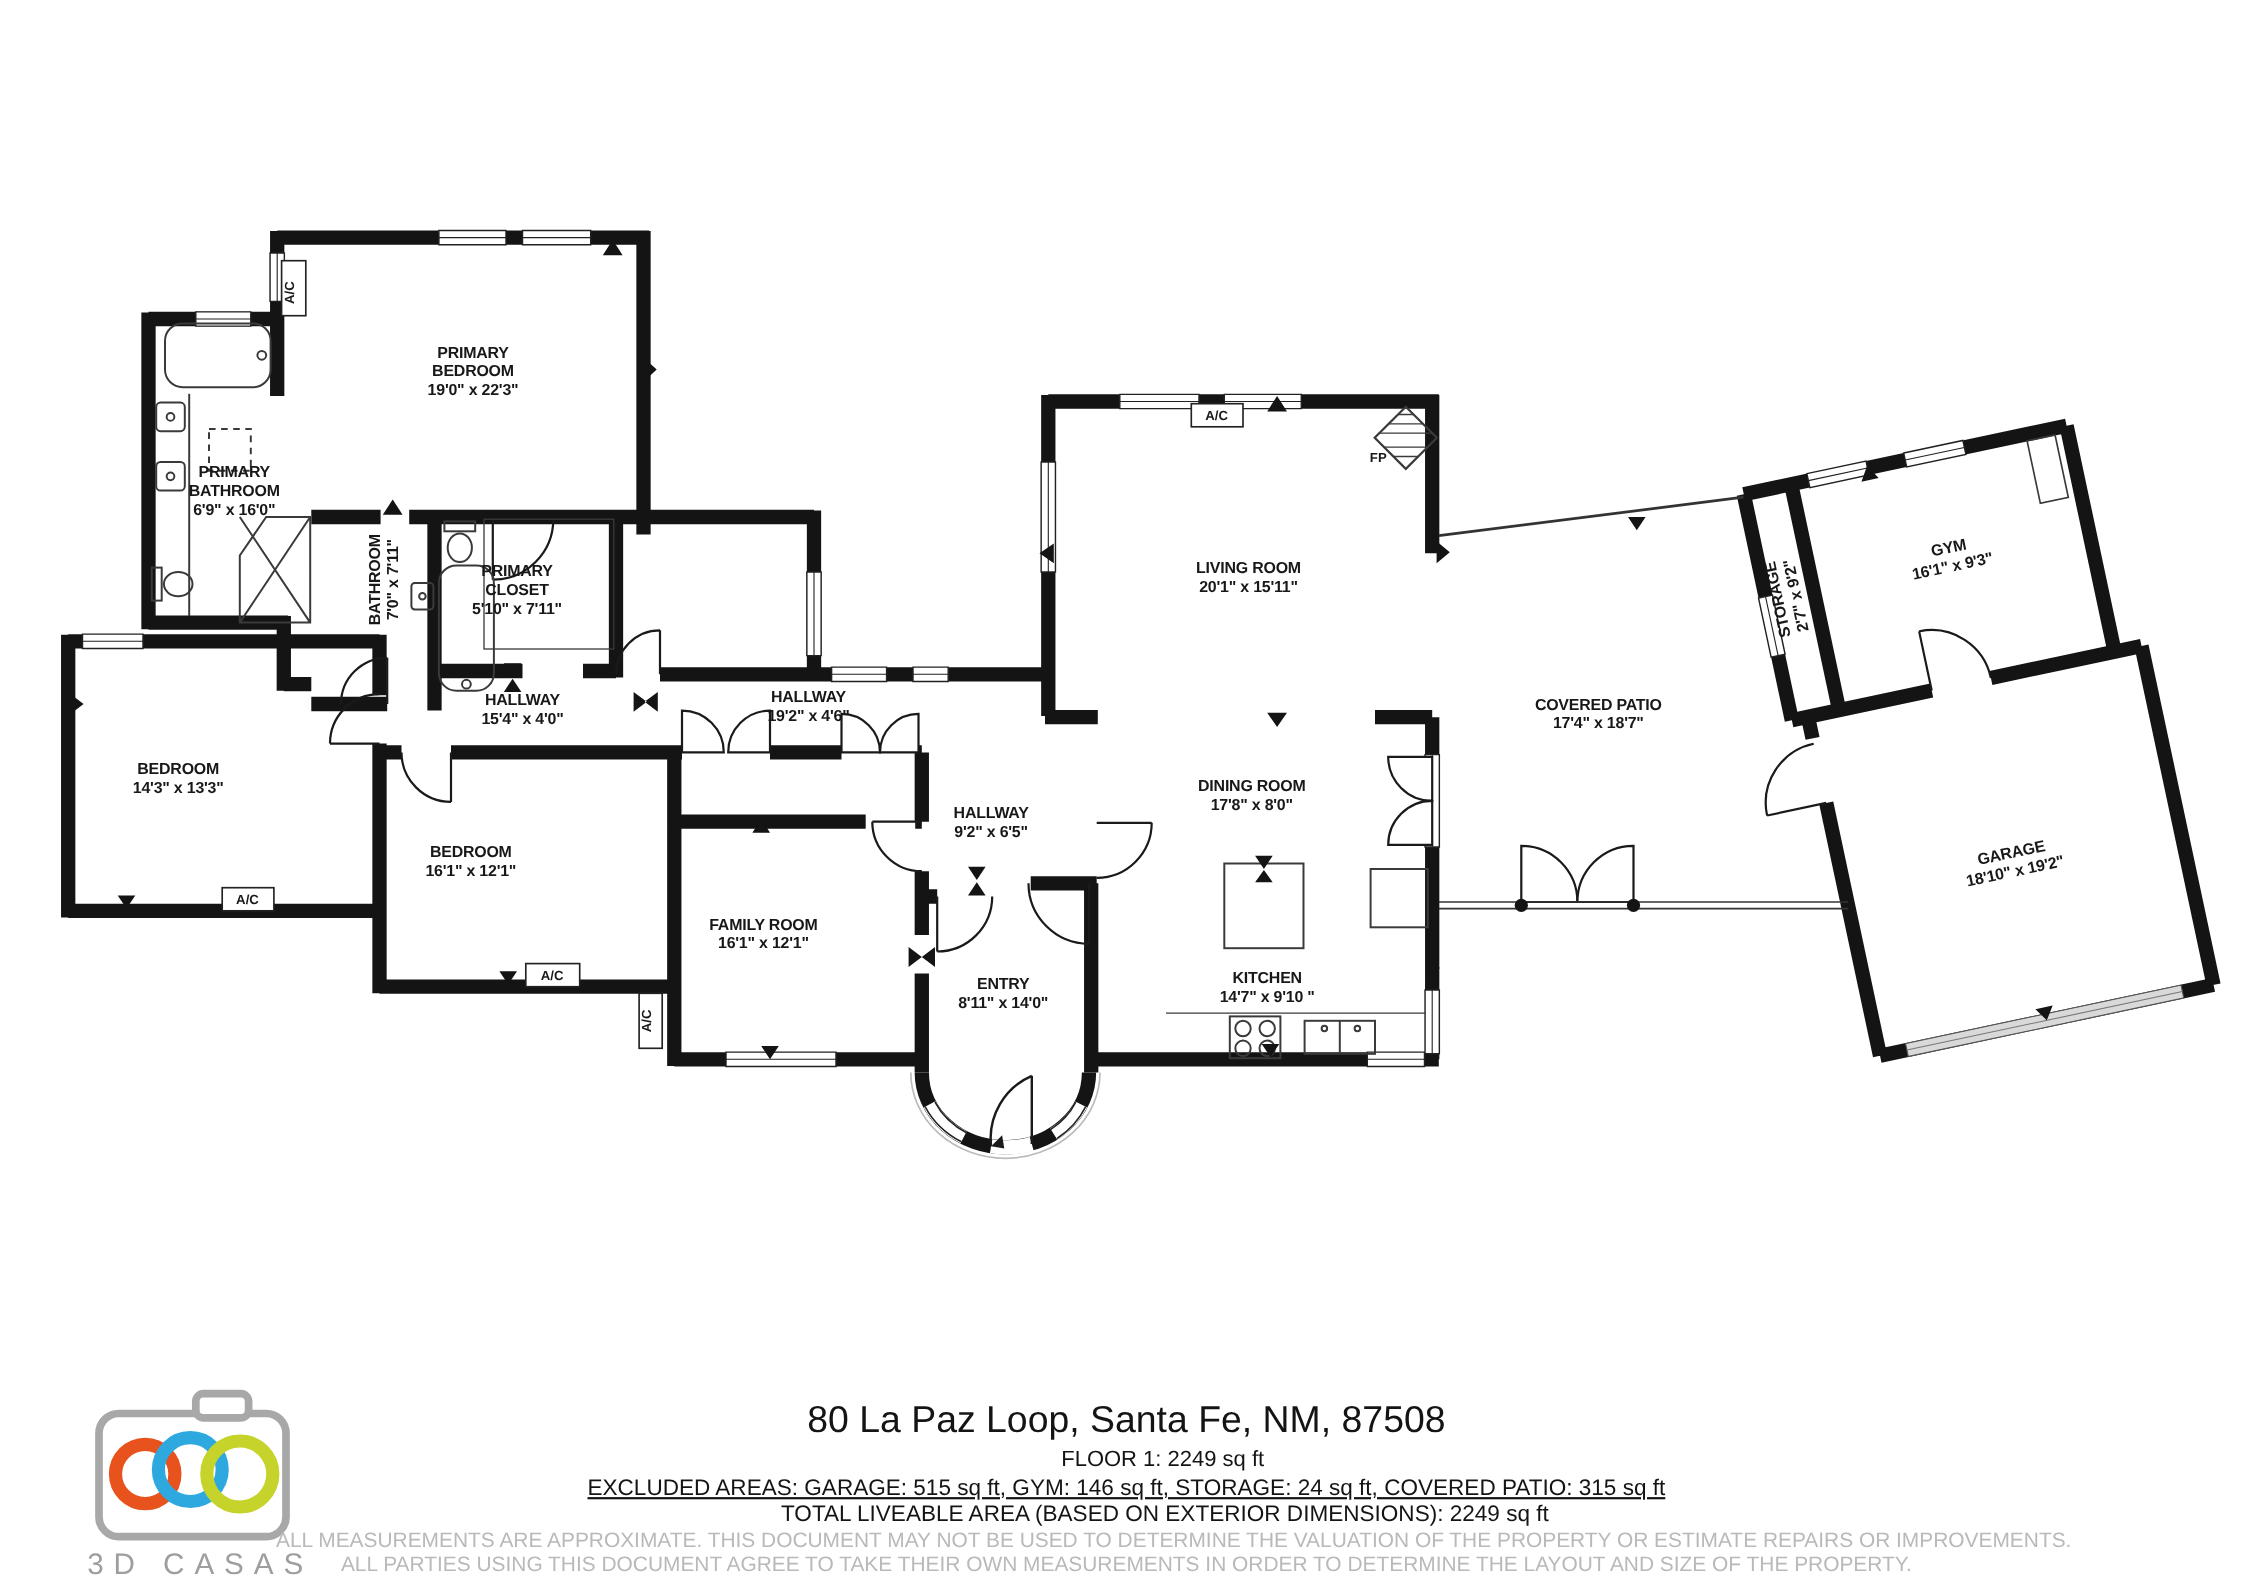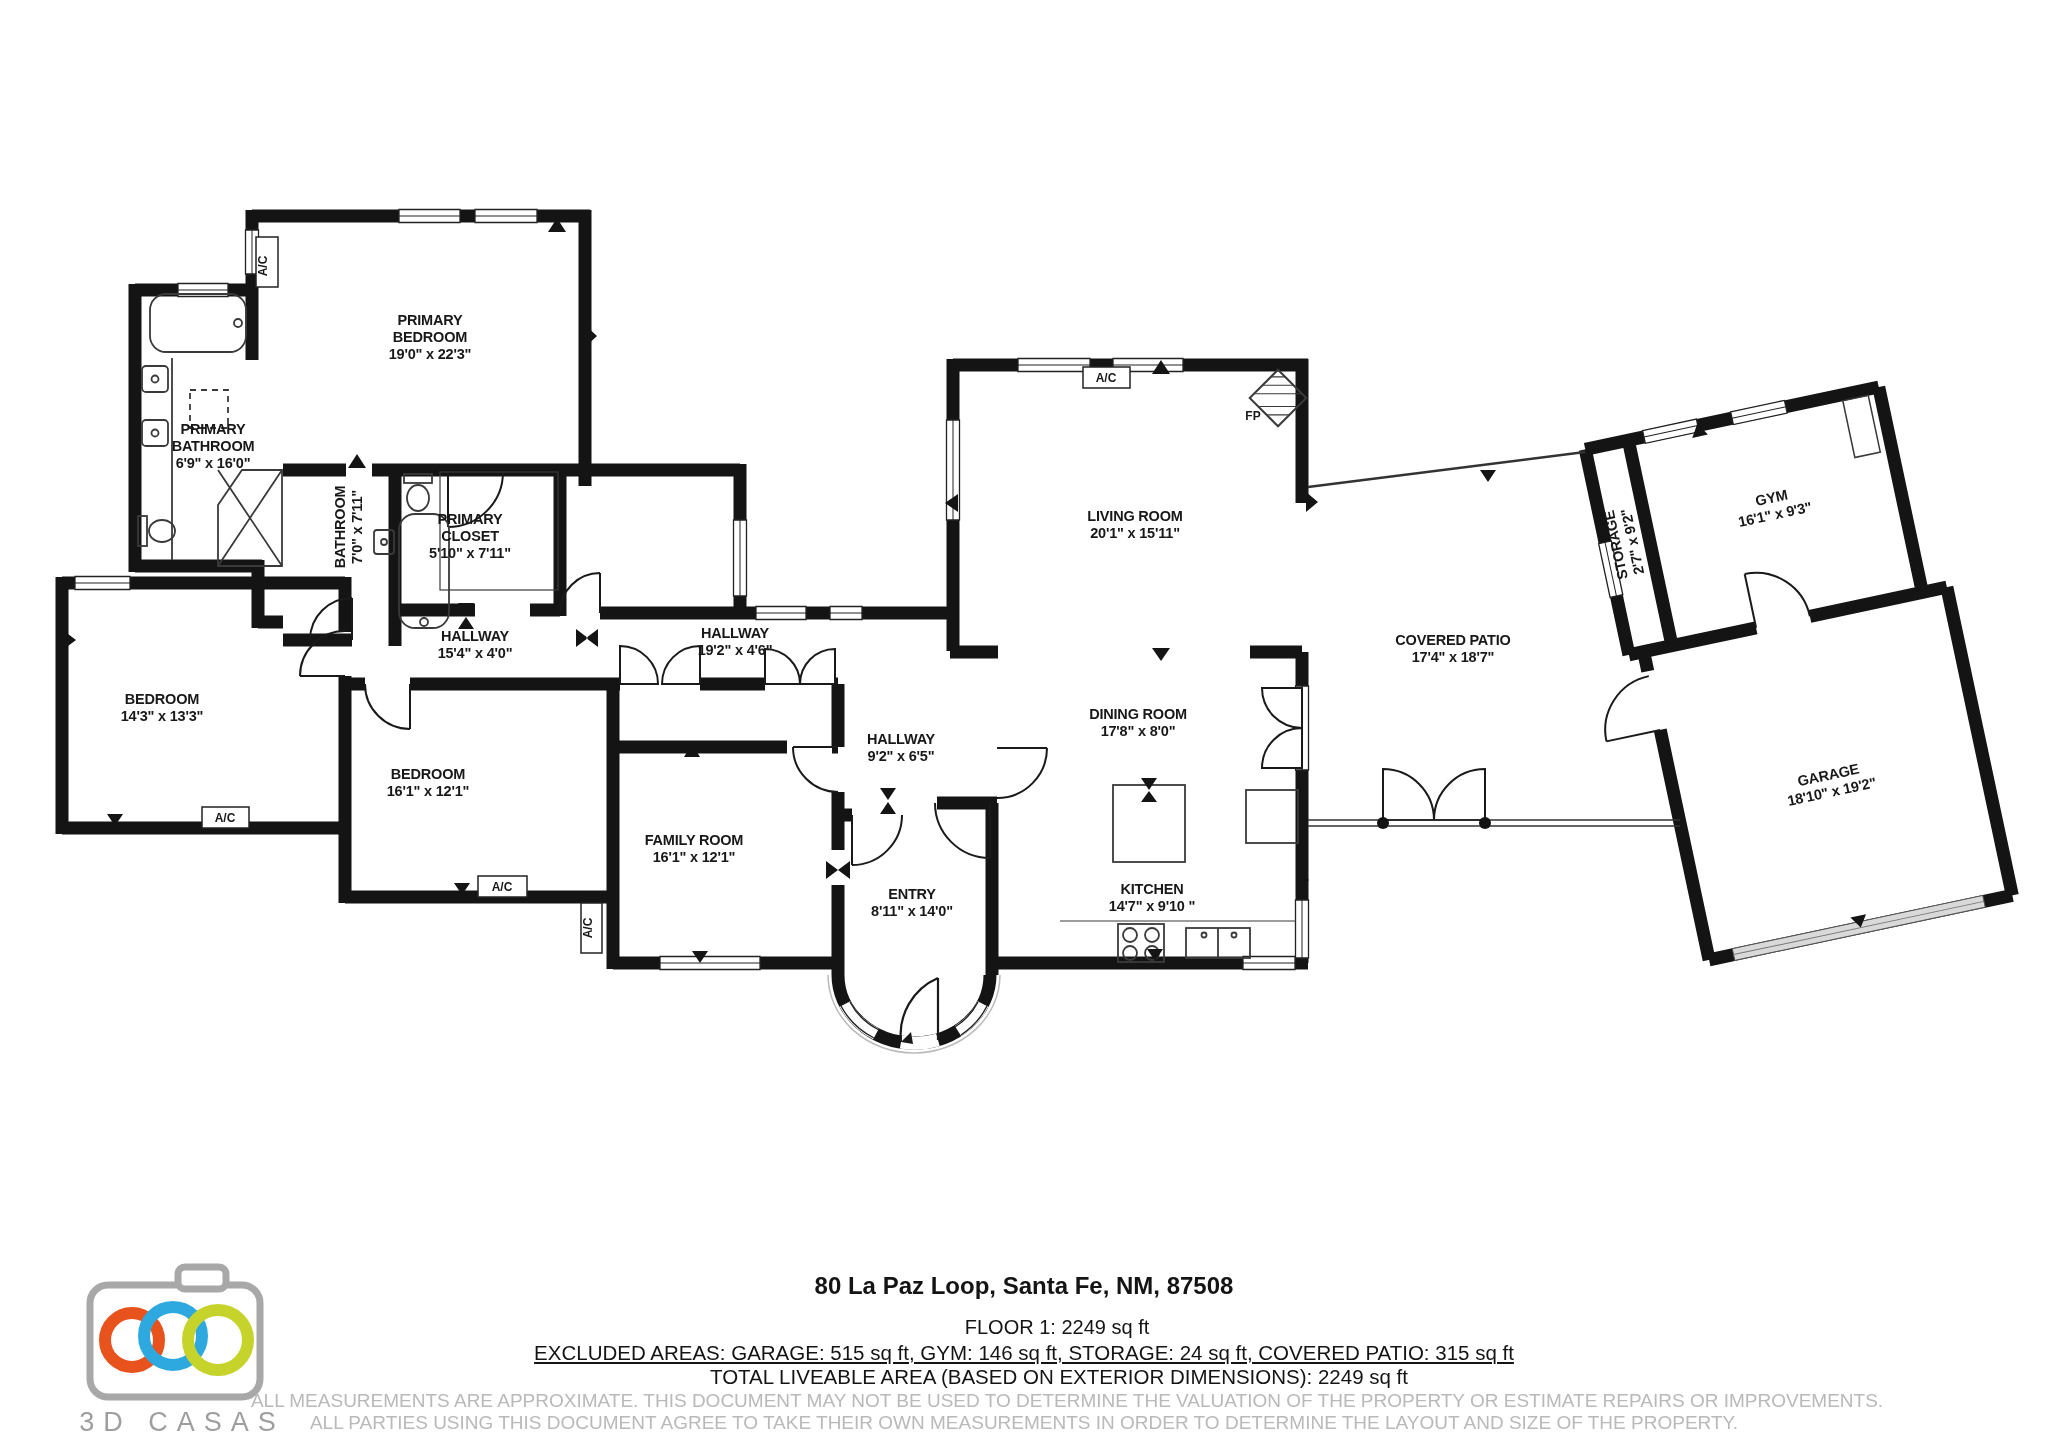--- a/index.html
+++ b/index.html
@@ -4,21 +4,21 @@
 <style>
   html,body{margin:0;padding:0;background:#fff;}
   .page{position:relative;width:2048px;height:1449px;background:#fff;overflow:hidden;
         font-family:"Liberation Sans",sans-serif;}
   .plan-svg{position:absolute;left:0;top:0;}
   .room-label{font-family:"Liberation Sans",sans-serif;font-weight:700;font-size:14.5px;
               letter-spacing:-0.2px;fill:#181818;text-anchor:middle;}
   .marker-label{font-family:"Liberation Sans",sans-serif;font-weight:700;font-size:12px;
               fill:#181818;text-anchor:middle;}
   .footer-line{position:absolute;left:0;width:100%;text-align:center;color:#141414;}
-  .f-address{top:1272px;font-size:24px;font-weight:bold;}
+  .f-address{top:1272px;font-size:34px;}
   .f-floor{top:1316px;font-size:20px;margin-left:33px;}
   .f-excluded{top:1341px;font-size:20.5px;text-decoration:underline;}
   .f-total{top:1365px;font-size:20.5px;margin-left:35px;}
   .f-disc1{top:1390px;font-size:19px;color:#b9b9b9;padding-left:43px;}
   .f-disc2{top:1412px;font-size:19px;color:#b9b9b9;}
   .logo{position:absolute;left:70px;top:1253px;width:230px;height:196px;}
 </style>
 </head>
 <body>
 

